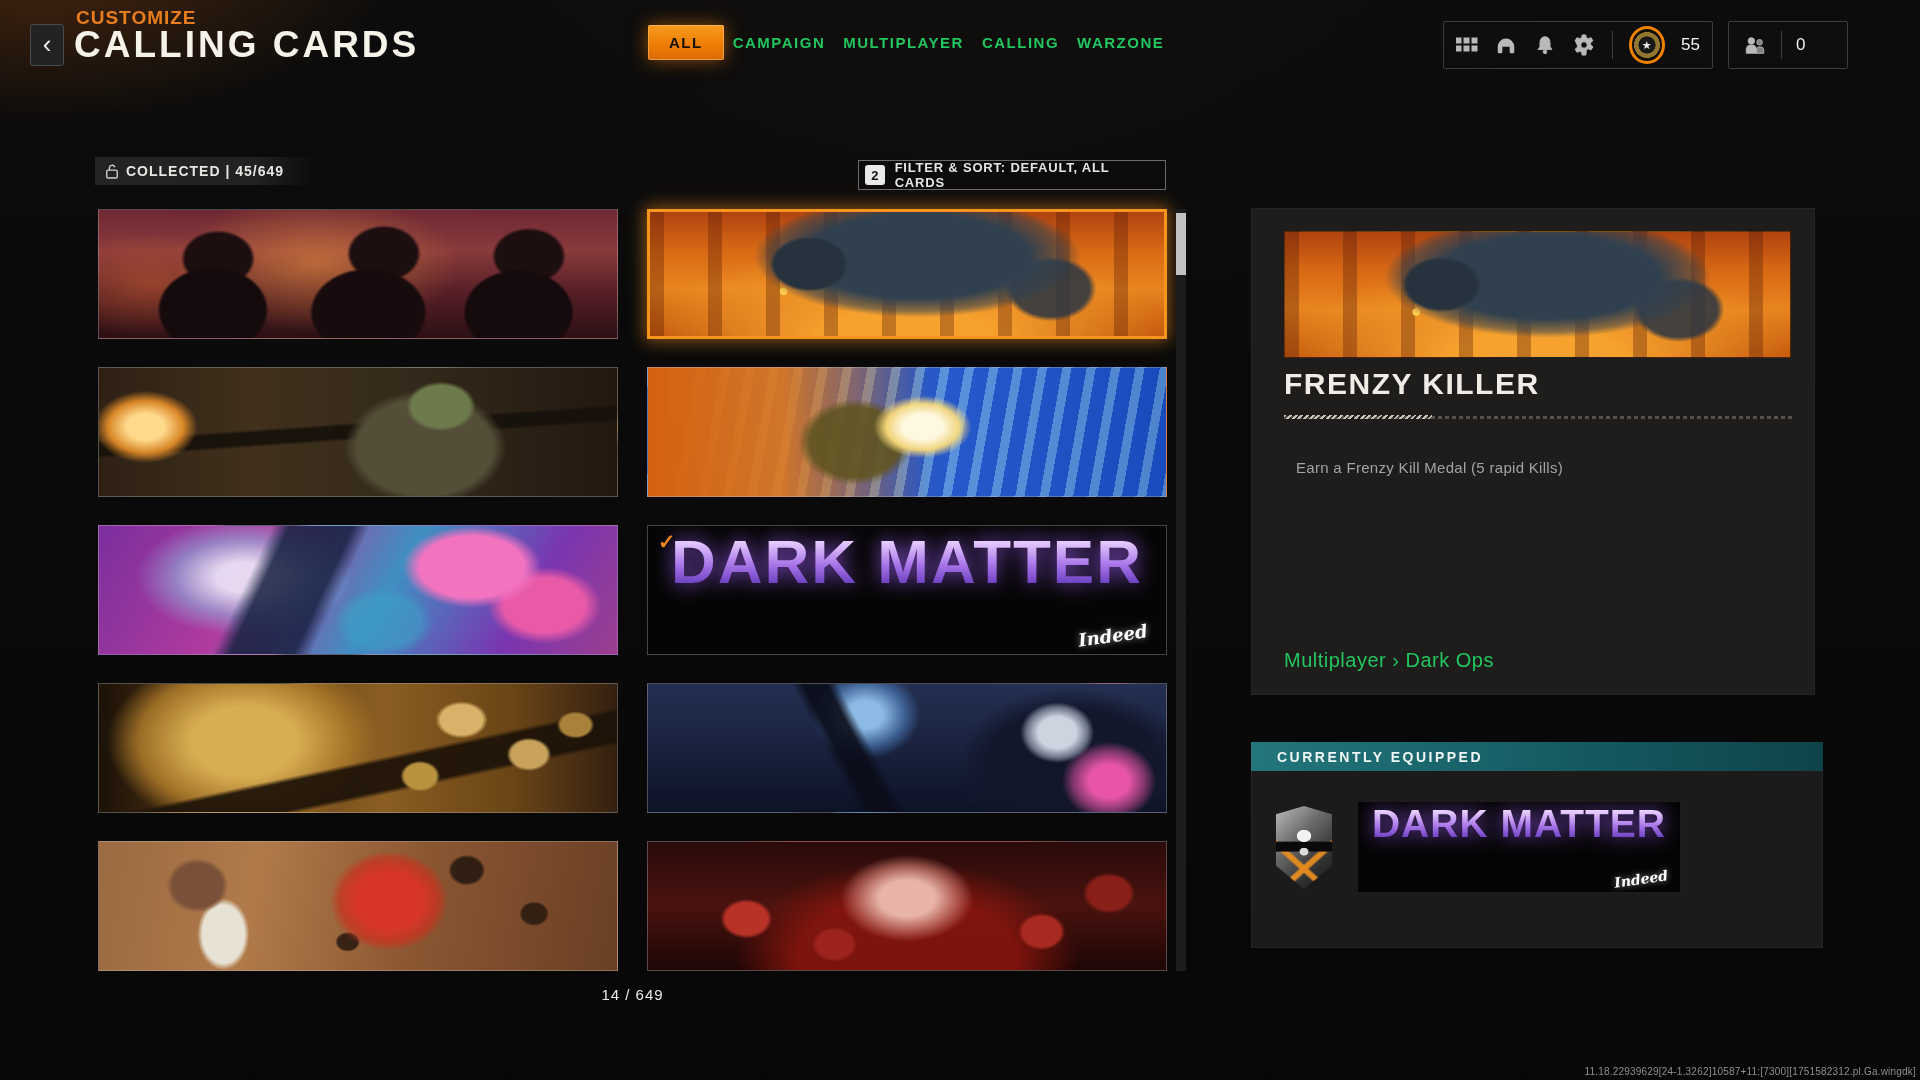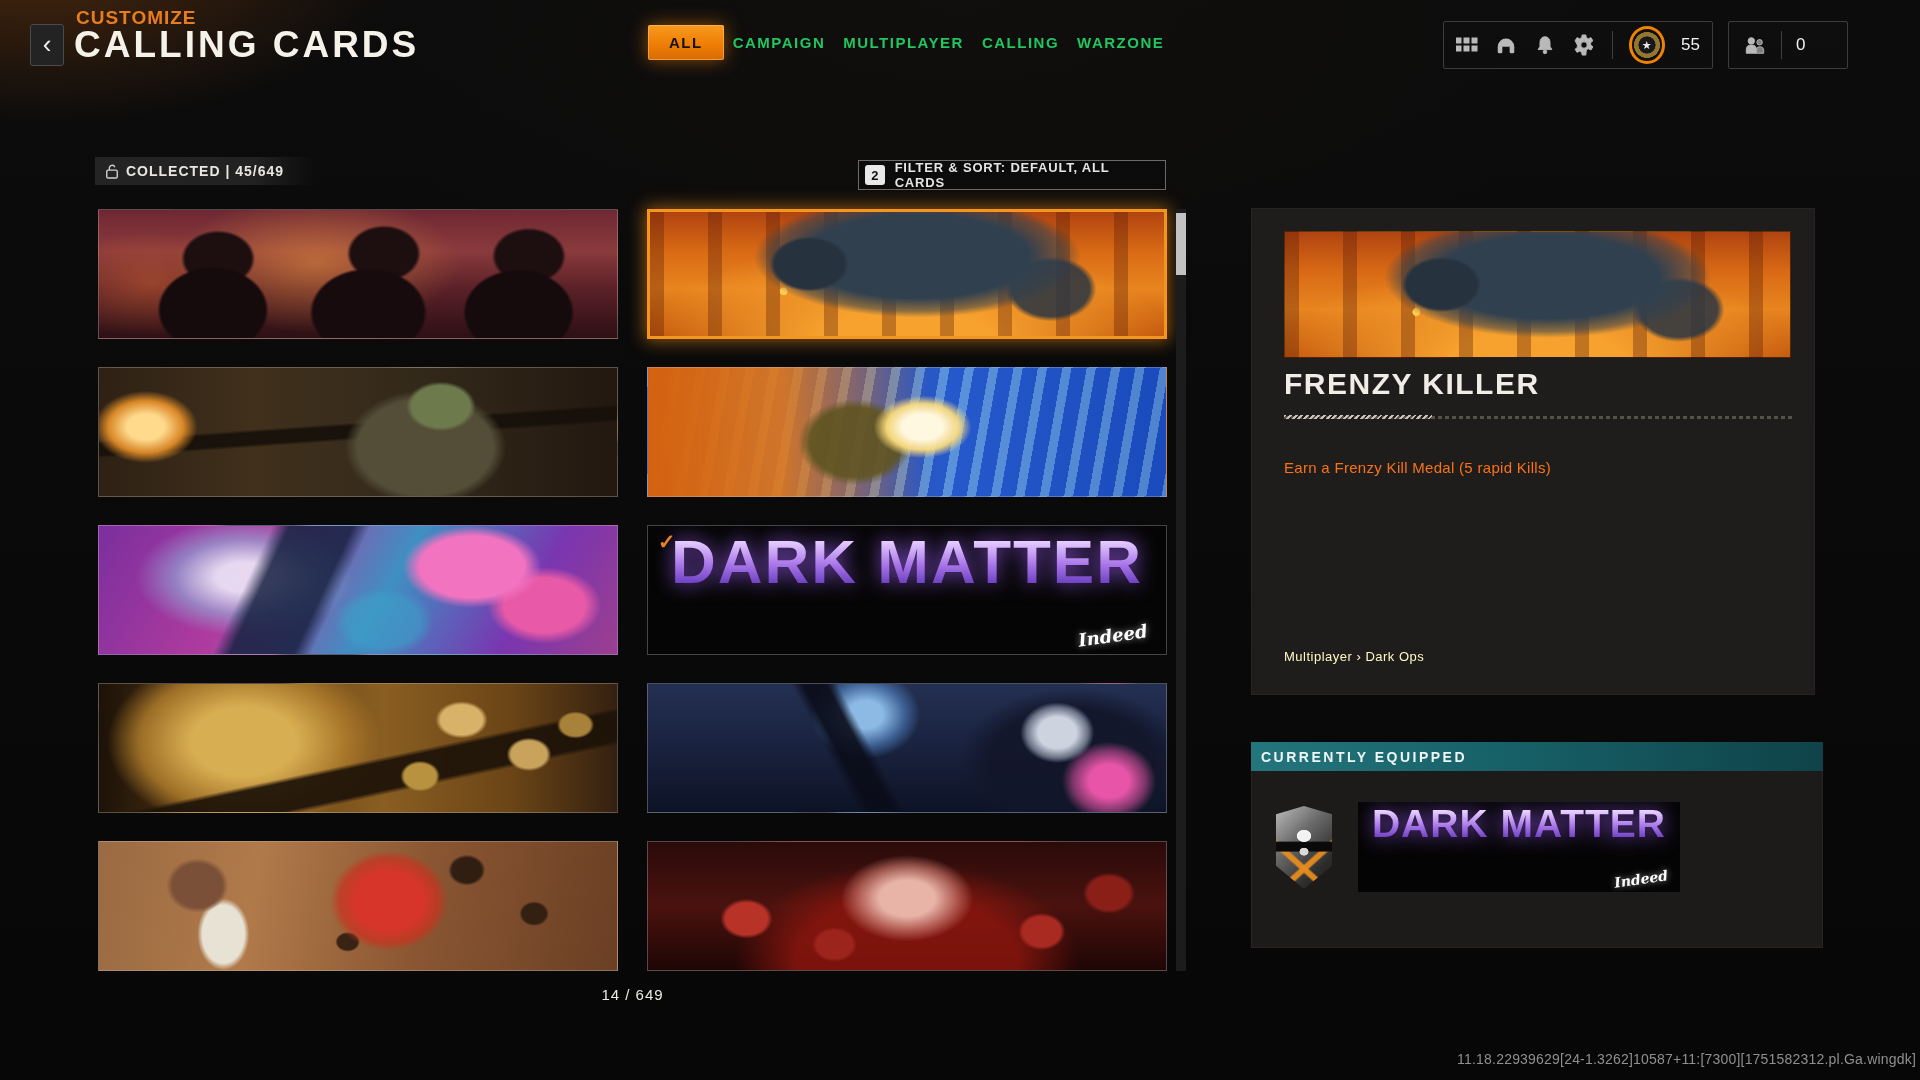--- a/index.html
+++ b/index.html
@@ -205,28 +205,28 @@
   .detail-panel {
     position:absolute; left:1251px; top:208px; width:564px; height:487px;
     background:#1e1d1c; border:1px solid #262524;
   }
   .detail-preview { position:absolute; left:32px; top:22px; width:507px; height:127px; border:1px solid rgba(0,0,0,.5); }
   .detail-title { position:absolute; left:32px; top:158px; font-size:30px; font-weight:900; letter-spacing:1.5px; color:#f0ede6; }
   .detail-divider { position:absolute; left:32px; top:207px; width:508px; height:3px;
     background:repeating-linear-gradient(90deg,#55524c 0 4px, transparent 4px 7px); }
   .detail-divider-bright { position:absolute; left:32px; top:206px; width:148px; height:4px;
     background:repeating-linear-gradient(135deg,#c8c4bc 0 2px, transparent 2px 4px); }
-  .detail-desc { position:absolute; left:32px; top:250px; font-size:15px; color:#f97316; letter-spacing:.3px; }
-  .detail-breadcrumb { position:absolute; left:32px; top:440px; font-size:13px; color:#fef9c3; letter-spacing:.5px; }
+  .detail-desc { position:absolute; left:44px; top:250px; font-size:15px; color:#a3a3a3; letter-spacing:.3px; }
+  .detail-breadcrumb { position:absolute; left:32px; top:440px; font-size:20px; color:#22c55e; letter-spacing:.5px; }
 
   
   .equipped-header {
     position:absolute; left:1251px; top:742px; width:572px; height:29px;
     background:linear-gradient(90deg,#23767c 0%,#176067 45%,#0f4349 100%);
-    display:flex; align-items:center; padding-left:10px;
+    display:flex; align-items:center; padding-left:26px;
     font-size:14px; font-weight:700; letter-spacing:2.5px; color:#eef6f6;
   }
   .equipped-panel {
     position:absolute; left:1251px; top:771px; width:572px; height:177px;
     background:#1c1b1a; border:1px solid #262524; border-top:none;
   }
   .emblem {
     position:absolute; left:24px; top:35px; width:56px; height:83px;
     clip-path:polygon(50% 0, 100% 10%, 100% 72%, 50% 100%, 0 72%, 0 10%);
     background:
@@ -238,22 +238,22 @@
       linear-gradient(135deg, #bdbdbd 0%, #6a6a6a 38%, #2e2e2e 75%, #1a1a1a 100%);
   }
   .equipped-card {
     position:absolute; left:105px; top:30px; width:324px; height:92px;
     background:#040404; border:1px solid #1c1c1c; overflow:hidden;
   }
   .equipped-card .dm-text { font-size:39px; letter-spacing:1px; }
   .equipped-card .dm-indeed { right:12px; bottom:5px; font-size:14px; }
 
   .version {
-    position:absolute; right:4px; bottom:13px;
-    font-size:14px; color:#8f8f8f; letter-spacing:.2px;
+    position:absolute; right:4px; bottom:3px;
+    font-size:10px; color:#8f8f8f; letter-spacing:.2px;
   }
 </style>
 </head>
 <body>
 
 <div class="bg-glow"></div>
 
 <div class="back-btn">
   <span>‹</span>
 </div>

